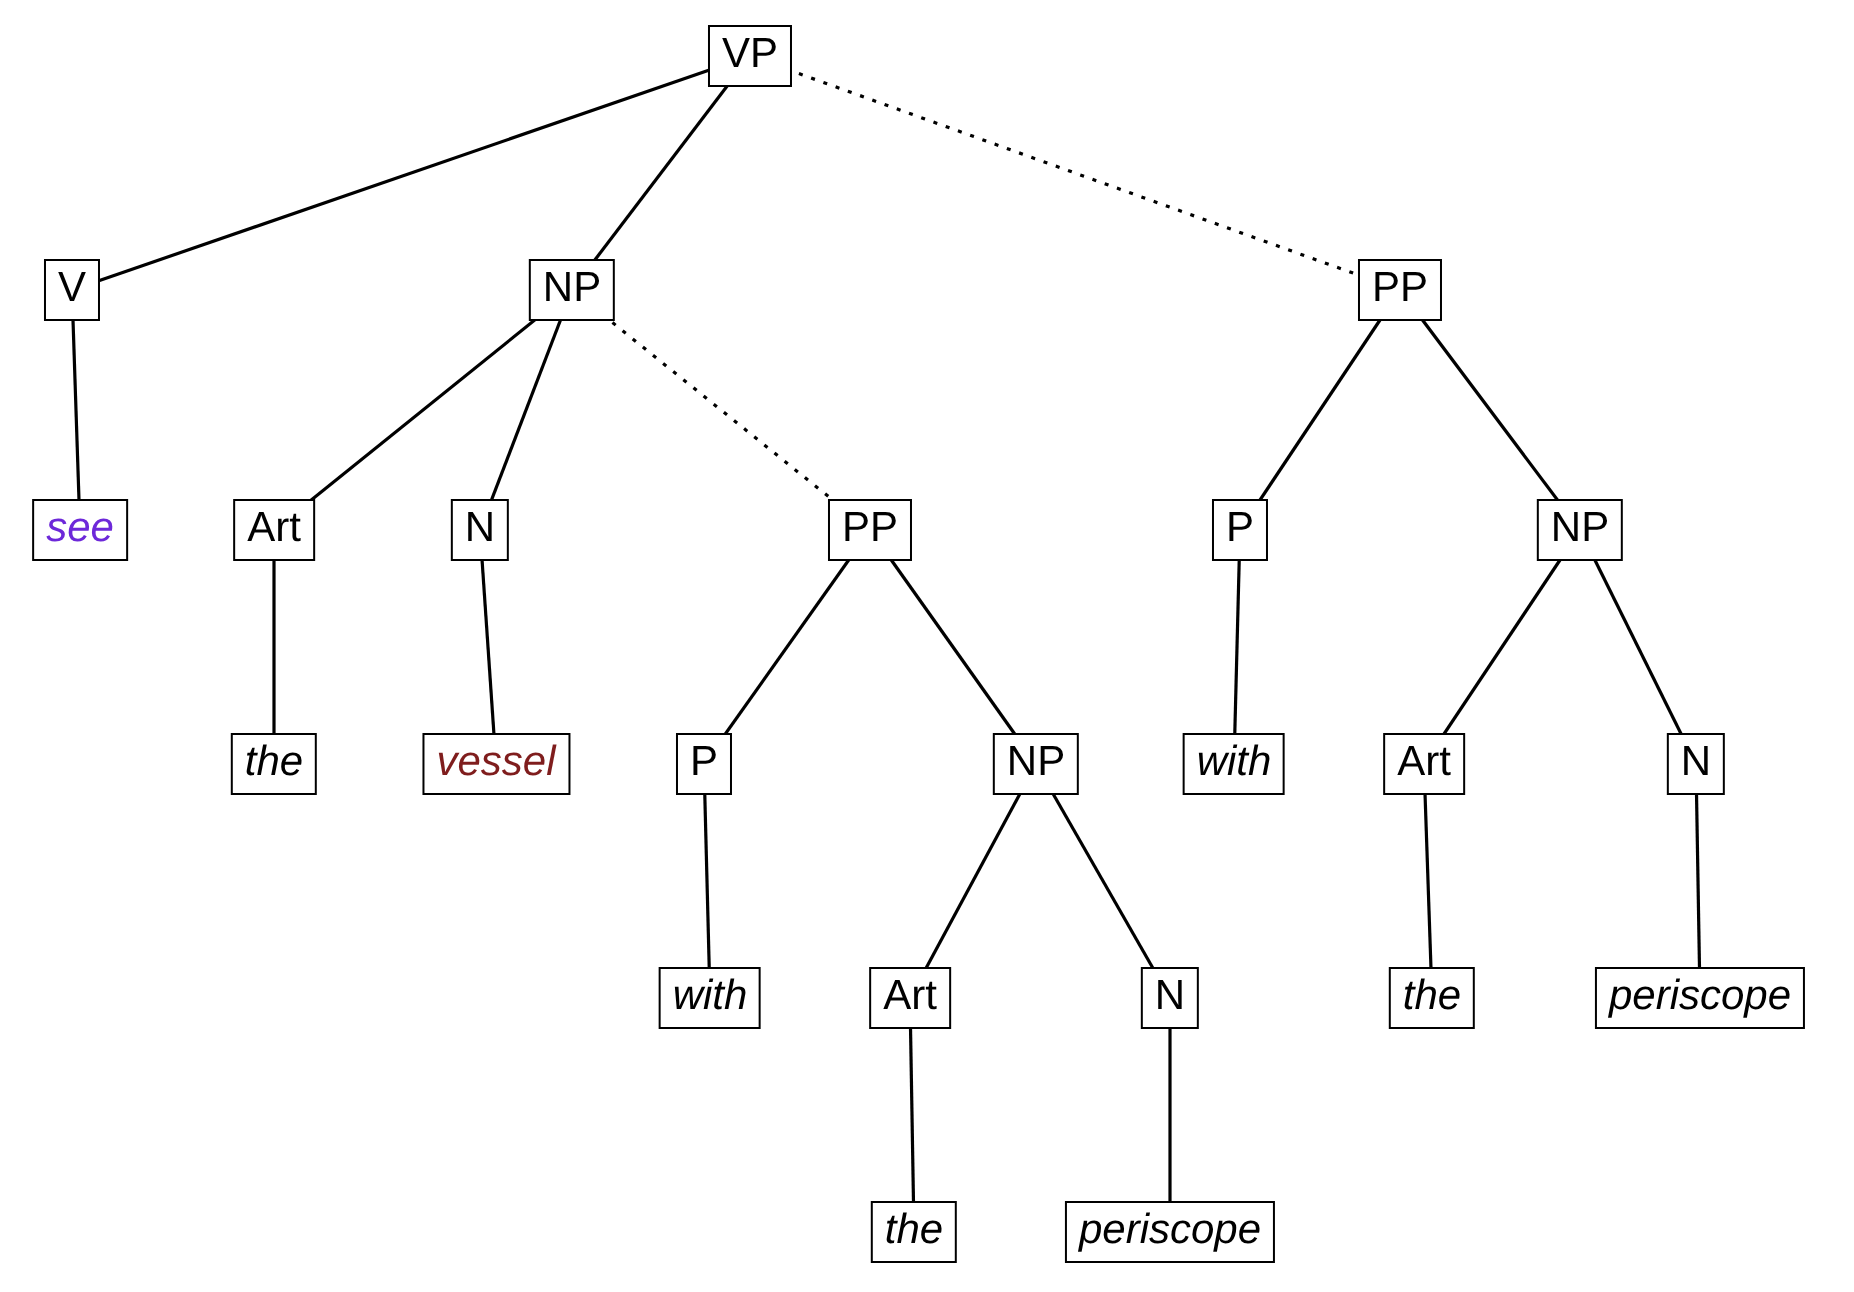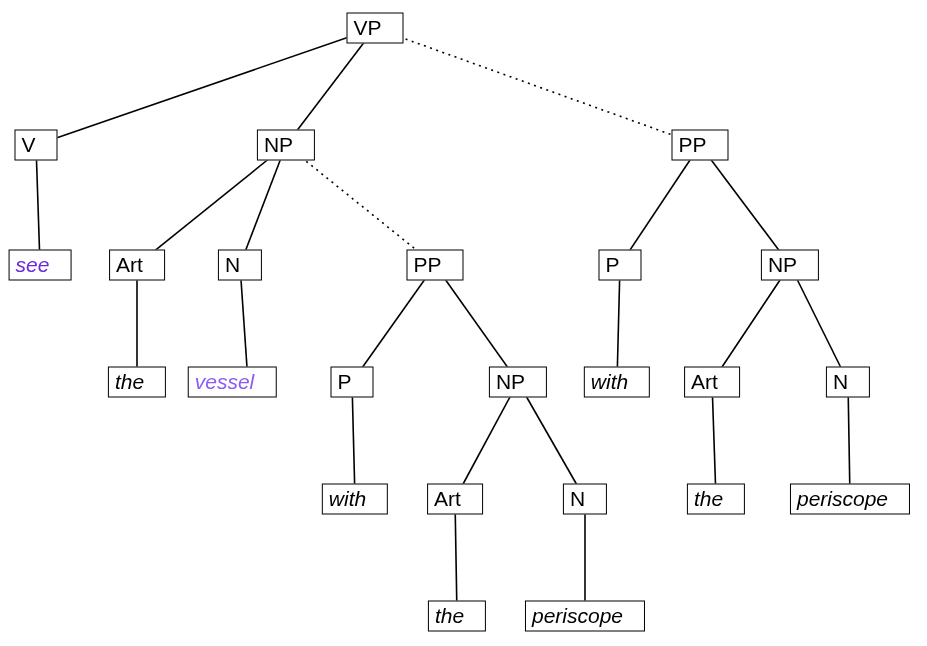--- a/index.html
+++ b/index.html
@@ -20,21 +20,21 @@
     left: 0;
     top: 0;
     width: 927px;
     height: 646px;
   }
   .node {
     position: absolute;
     transform: translate(-50%, -50%);
     background: #ffffff;
     border: 1.5px solid #000000;
-    padding: 1px 21px 3px 6px;
+    padding: 1px 6px 3px 6px;
     font-size: 21px;
     line-height: 25px;
     color: #000000;
     white-space: nowrap;
     text-align: center;
   }
   .node.leaf {
     font-style: italic;
   }
 </style>
@@ -72,21 +72,21 @@
     <div class="node" style="left: 36px; top: 145px; border-color: rgb(0, 0, 0); background: rgb(255, 255, 255); color: rgb(0, 0, 0);">V</div>
     <div class="node" style="left: 286px; top: 145px; border-color: rgb(0, 0, 0); background: rgb(255, 255, 255); color: rgb(0, 0, 0);">NP</div>
     <div class="node" style="left: 700px; top: 145px; border-color: rgb(0, 0, 0); background: rgb(255, 255, 255); color: rgb(0, 0, 0);">PP</div>
     <div class="node leaf" style="left: 40px; top: 265px; border-color: rgb(0, 0, 0); background: rgb(255, 255, 255); color: #6d28d9;">see</div>
     <div class="node" style="left: 137px; top: 265px; border-color: rgb(0, 0, 0); background: rgb(255, 255, 255); color: rgb(0, 0, 0);">Art</div>
     <div class="node" style="left: 240px; top: 265px; border-color: rgb(0, 0, 0); background: rgb(255, 255, 255); color: rgb(0, 0, 0);">N</div>
     <div class="node" style="left: 435px; top: 265px; border-color: rgb(0, 0, 0); background: rgb(255, 255, 255); color: rgb(0, 0, 0);">PP</div>
     <div class="node" style="left: 620px; top: 265px; border-color: rgb(0, 0, 0); background: rgb(255, 255, 255); color: rgb(0, 0, 0);">P</div>
     <div class="node" style="left: 790px; top: 265px; border-color: rgb(0, 0, 0); background: rgb(255, 255, 255); color: rgb(0, 0, 0);">NP</div>
     <div class="node leaf" style="left: 137px; top: 382px; border-color: rgb(0, 0, 0); background: rgb(255, 255, 255); color: rgb(0, 0, 0);">the</div>
-    <div class="node leaf" style="left: 232px; top: 382px; border-color: rgb(0, 0, 0); background: rgb(255, 255, 255); color: #8b5cf6; font-style: italic;">vessel</div>
+    <div class="node leaf" style="left: 248px; top: 382px; border-color: rgb(0, 0, 0); background: rgb(255, 255, 255); color: #7f1d1d; font-style: italic;">vessel</div>
     <div class="node" style="left: 352px; top: 382px; border-color: rgb(0, 0, 0); background: rgb(255, 255, 255); color: rgb(0, 0, 0);">P</div>
     <div class="node" style="left: 518px; top: 382px; border-color: rgb(0, 0, 0); background: rgb(255, 255, 255); color: rgb(0, 0, 0);">NP</div>
     <div class="node leaf" style="left: 617px; top: 382px; border-color: rgb(0, 0, 0); background: rgb(255, 255, 255); color: rgb(0, 0, 0);">with</div>
     <div class="node" style="left: 712px; top: 382px; border-color: rgb(0, 0, 0); background: rgb(255, 255, 255); color: rgb(0, 0, 0);">Art</div>
     <div class="node" style="left: 848px; top: 382px; border-color: rgb(0, 0, 0); background: rgb(255, 255, 255); color: rgb(0, 0, 0);">N</div>
     <div class="node leaf" style="left: 355px; top: 499px; border-color: rgb(0, 0, 0); background: rgb(255, 255, 255); color: rgb(0, 0, 0);">with</div>
     <div class="node" style="left: 455px; top: 499px; border-color: rgb(0, 0, 0); background: rgb(255, 255, 255); color: rgb(0, 0, 0);">Art</div>
     <div class="node" style="left: 585px; top: 499px; border-color: rgb(0, 0, 0); background: rgb(255, 255, 255); color: rgb(0, 0, 0);">N</div>
     <div class="node leaf" style="left: 716px; top: 499px; border-color: rgb(0, 0, 0); background: rgb(255, 255, 255); color: rgb(0, 0, 0);">the</div>
     <div class="node leaf" style="left: 850px; top: 499px; border-color: rgb(0, 0, 0); background: rgb(255, 255, 255); color: rgb(0, 0, 0);">periscope</div>

